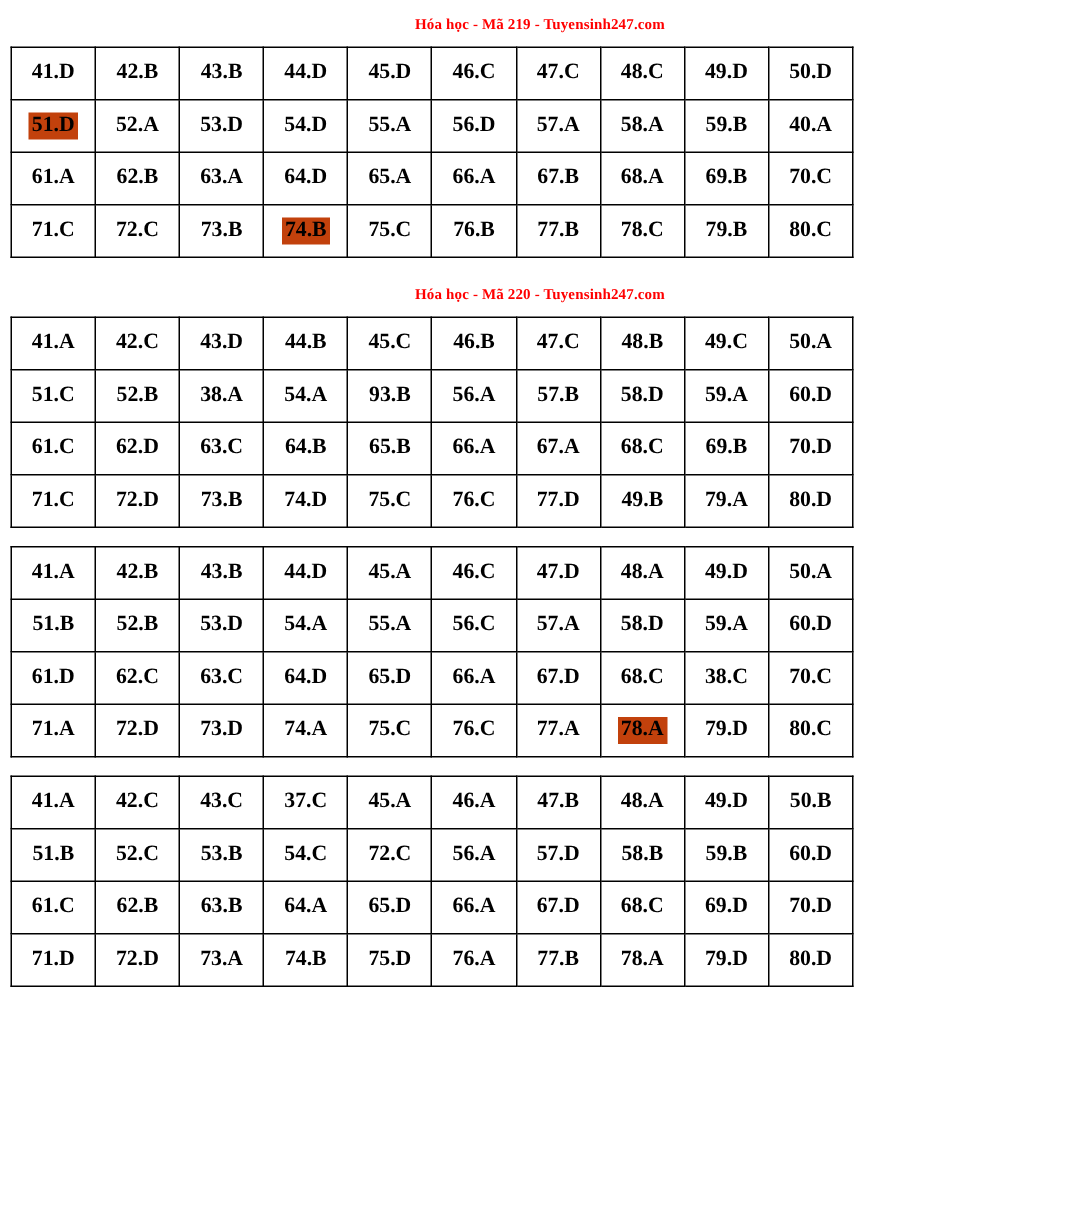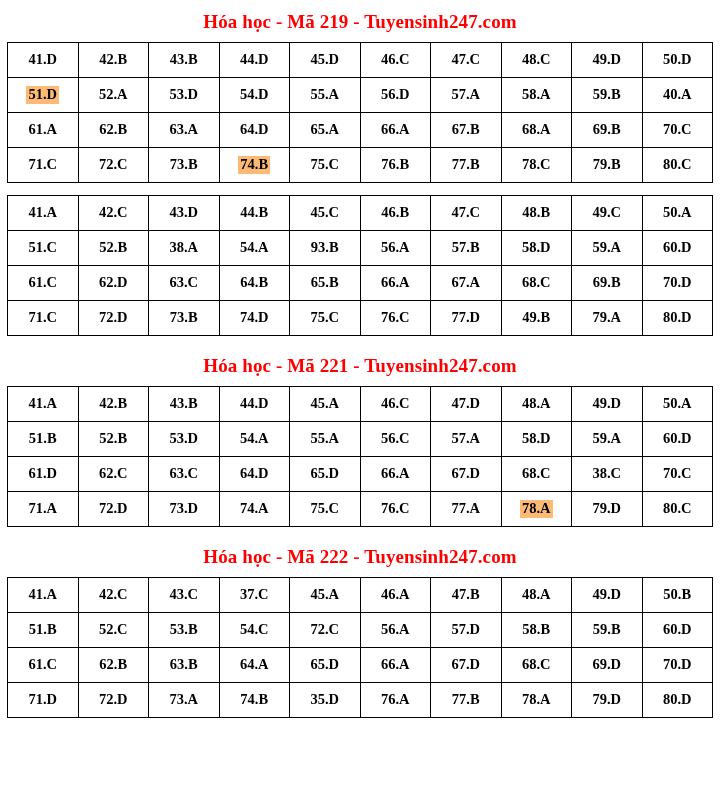--- a/index.html
+++ b/index.html
@@ -17,49 +17,49 @@
     box-sizing: border-box;
     padding: 0;
   }
   .block {
     width: 720px;
   }
   .block-title {
     text-align: center;
     color: #ff0000;
     font-weight: bold;
-    font-size: 19px;
+    font-size: 10px;
     font-family: "Liberation Serif", serif;
     padding: 7px 0 9px 0;
     letter-spacing: 0.1px;
   }
   table.answers {
     border-collapse: collapse;
-    width: 706px;
+    width: 562px;
     margin: 0 7px 0 7px;
     table-layout: fixed;
     padding-left: 44px;
   }
   table.answers td {
     border: 1px solid #000000;
     height: 34px;
     text-align: center;
     vertical-align: middle;
     font-weight: bold;
     font-size: 14.5px;
     font-family: "Liberation Serif", serif;
     padding: 0;
   }
   td .cellinner {
     display: inline-block;
     padding: 1px 2px;
     line-height: 1.1;
   }
   td.hl .cellinner {
-    background: #fdba74;
+    background: #c2410c;
   }
   .spacer-top { height: 4px; }
   .spacer-between { height: 12px; }
   .spacer-bottom { height: 10px; }
 </style>
 </head>
 <body>
 
 <div class="page">
   <div class="spacer-top"></div>
@@ -114,20 +114,21 @@
               <td><span class="cellinner">77.B</span></td>
               <td><span class="cellinner">78.C</span></td>
               <td><span class="cellinner">79.B</span></td>
               <td><span class="cellinner">80.C</span></td>
             </tr>
           </tbody>
         </table>
         <div class="spacer-between"></div>
       </div>
       <div class="block">
+        <div class="block-title">Hóa học - Mã 220 - Tuyensinh247.com</div>
         <table class="answers">
           <tbody>
             <tr>
               <td><span class="cellinner">41.A</span></td>
               <td><span class="cellinner">42.C</span></td>
               <td><span class="cellinner">43.D</span></td>
               <td><span class="cellinner">44.B</span></td>
               <td><span class="cellinner">45.C</span></td>
               <td><span class="cellinner">46.B</span></td>
               <td><span class="cellinner">47.C</span></td>
@@ -169,21 +170,20 @@
               <td><span class="cellinner">77.D</span></td>
               <td><span class="cellinner">49.B</span></td>
               <td><span class="cellinner">79.A</span></td>
               <td><span class="cellinner">80.D</span></td>
             </tr>
           </tbody>
         </table>
         <div class="spacer-between"></div>
       </div>
       <div class="block">
-        <div class="block-title">Hóa học - Mã 221 - Tuyensinh247.com</div>
         <table class="answers">
           <tbody>
             <tr>
               <td><span class="cellinner">41.A</span></td>
               <td><span class="cellinner">42.B</span></td>
               <td><span class="cellinner">43.B</span></td>
               <td><span class="cellinner">44.D</span></td>
               <td><span class="cellinner">45.A</span></td>
               <td><span class="cellinner">46.C</span></td>
               <td><span class="cellinner">47.D</span></td>
@@ -225,21 +225,20 @@
               <td><span class="cellinner">77.A</span></td>
               <td class="hl"><span class="cellinner">78.A</span></td>
               <td><span class="cellinner">79.D</span></td>
               <td><span class="cellinner">80.C</span></td>
             </tr>
           </tbody>
         </table>
         <div class="spacer-between"></div>
       </div>
       <div class="block">
-        <div class="block-title">Hóa học - Mã 222 - Tuyensinh247.com</div>
         <table class="answers">
           <tbody>
             <tr>
               <td><span class="cellinner">41.A</span></td>
               <td><span class="cellinner">42.C</span></td>
               <td><span class="cellinner">43.C</span></td>
               <td><span class="cellinner">37.C</span></td>
               <td><span class="cellinner">45.A</span></td>
               <td><span class="cellinner">46.A</span></td>
               <td><span class="cellinner">47.B</span></td>
@@ -269,21 +268,21 @@
               <td><span class="cellinner">67.D</span></td>
               <td><span class="cellinner">68.C</span></td>
               <td><span class="cellinner">69.D</span></td>
               <td><span class="cellinner">70.D</span></td>
             </tr>
             <tr>
               <td><span class="cellinner">71.D</span></td>
               <td><span class="cellinner">72.D</span></td>
               <td><span class="cellinner">73.A</span></td>
               <td><span class="cellinner">74.B</span></td>
-              <td><span class="cellinner">35.D</span></td>
+              <td><span class="cellinner">75.D</span></td>
               <td><span class="cellinner">76.A</span></td>
               <td><span class="cellinner">77.B</span></td>
               <td><span class="cellinner">78.A</span></td>
               <td><span class="cellinner">79.D</span></td>
               <td><span class="cellinner">80.D</span></td>
             </tr>
           </tbody>
         </table>
         <div class="spacer-bottom"></div>
       </div>

